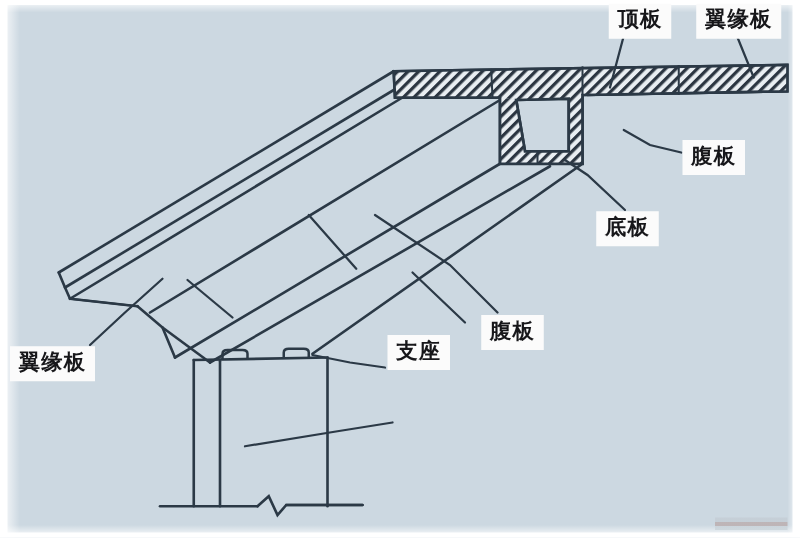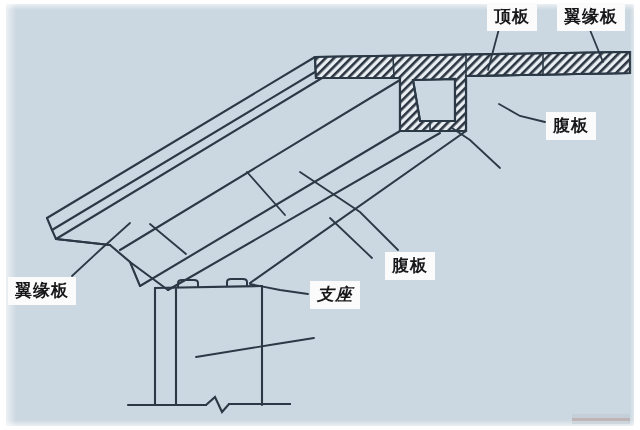--- a/index.html
+++ b/index.html
@@ -37,21 +37,21 @@
     padding:5px 7px 6px 7px;
     white-space:nowrap;
     box-shadow:0 0 0 0 rgba(0,0,0,0);
   }
   .lbl-topplate   {left:487px; top:3px;}
   .lbl-flange-tr  {left:557px; top:3px;}
   .lbl-web-r      {left:546px; top:112px;}
   .lbl-bottom     {left:477px; top:169px;}
   .lbl-web-c      {left:385px; top:252px;}
   .lbl-flange-bl  {left:8px;   top:277px;}
-  .lbl-bearing    {left:310px; top:281px;font-style:italic;}
+  .lbl-bearing    {left:310px; top:268px;}
   .lbl-pier       {left:316px; top:325px;}
 
   #watermark{
     position:absolute;left:572px;top:414px;width:58px;height:10px;
     background:linear-gradient(to bottom,#c3ccd4 0 40%, #b9a9a9 40% 72%, #c9d2d8 72% 100%);
     opacity:.75;
   }
 </style>
 </head>
 <body>
@@ -151,18 +151,19 @@
       <path d="M330,218 L372,258"></path>
       <path d="M56,239 L110,245"></path>
     </g>
   </svg>
 
   <div id="canvas-fade"></div>
 
   <div class="label lbl-topplate">顶板</div>
   <div class="label lbl-flange-tr">翼缘板</div>
   <div class="label lbl-web-r">腹板</div>
+  <div class="label lbl-bottom">底板</div>
   <div class="label lbl-web-c">腹板</div>
   <div class="label lbl-flange-bl">翼缘板</div>
   <div class="label lbl-bearing">支座</div>
 
   <div id="watermark"></div>
 </div>
 
 </body></html>

